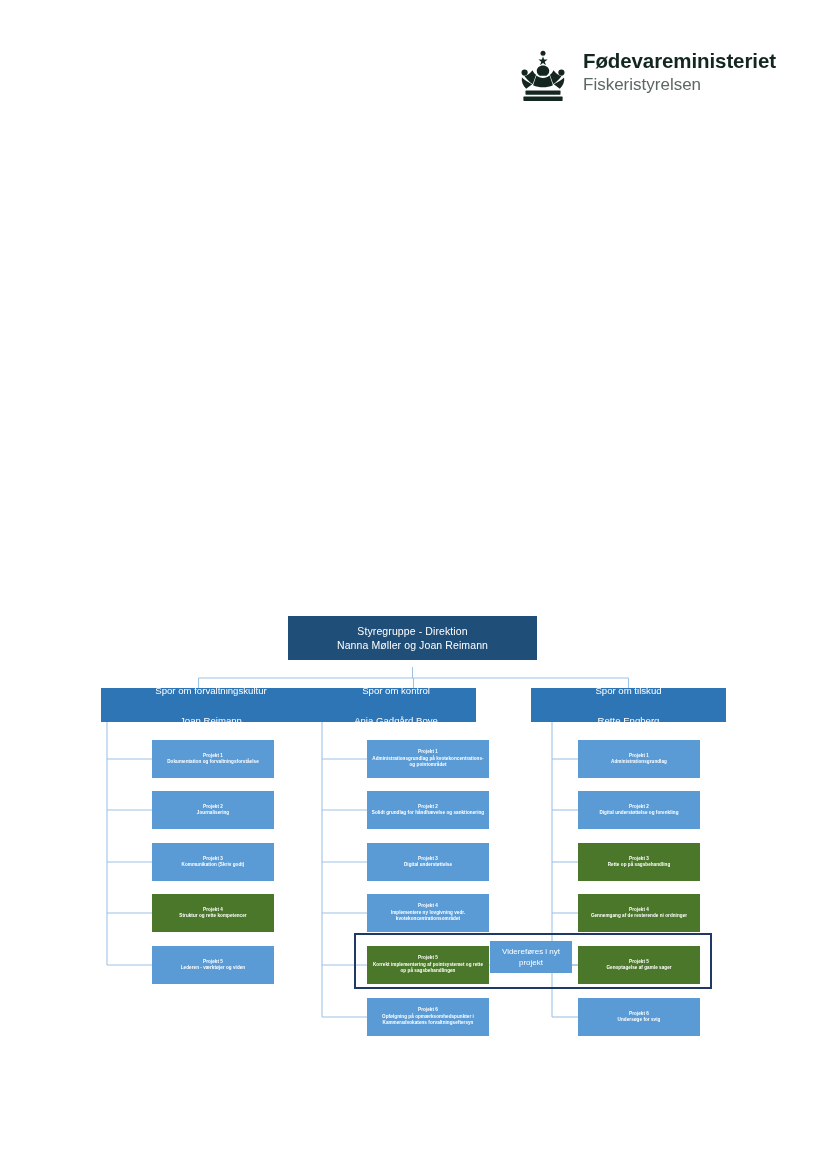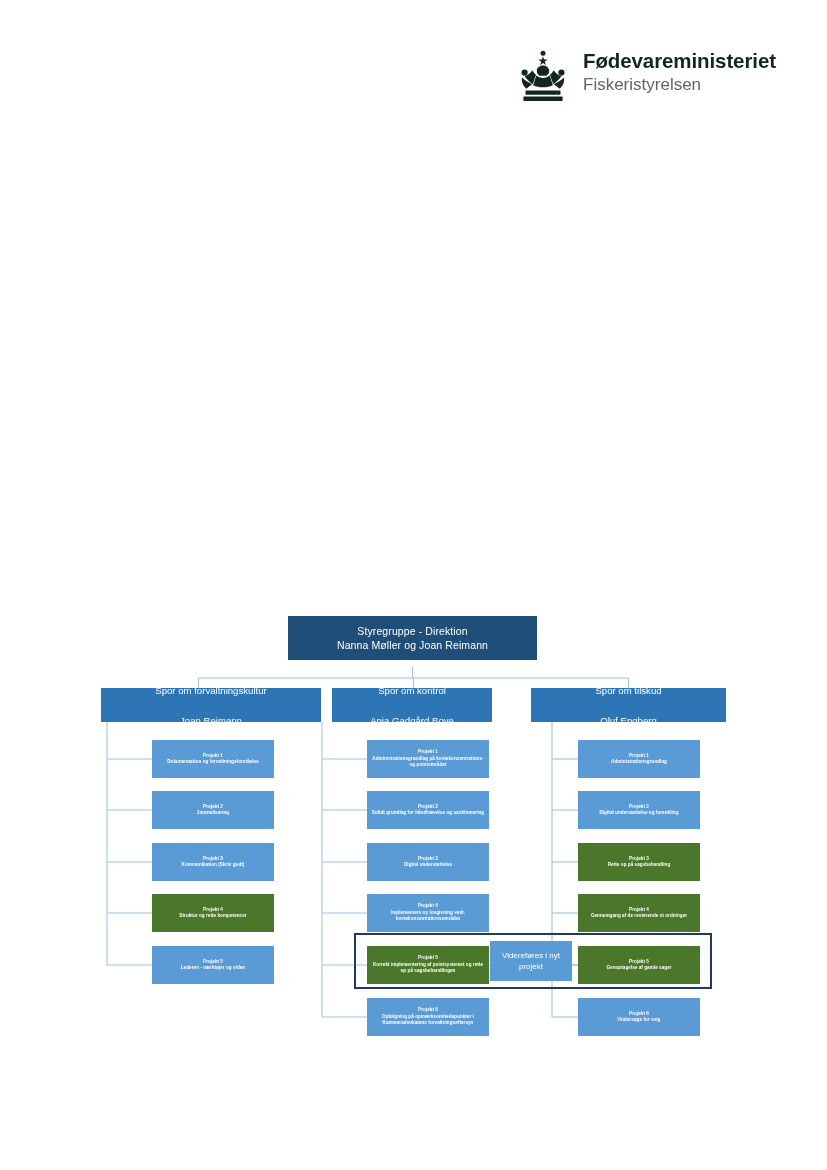--- a/index.html
+++ b/index.html
@@ -98,21 +98,21 @@
     background: #2e75b6;
   }
   .track-head .ln {
     font-size: 9.6px;
     line-height: 13px;
   }
   .track-head .ln.sub {
     margin-top: 17px;
   }
   #track-head-0 { left: 101px; top: 688px; width: 220px; }
-  #track-head-1 { left: 332px; top: 688px; width: 160px; }
+  #track-head-1 { left: 316px; top: 688px; width: 160px; }
   #track-head-2 { left: 531px; top: 688px; width: 195px; justify-content: center; }
 
   
   .proj {
     width: 122px;
     height: 38px;
     padding: 0 3px;
   }
   .proj .ln {
     font-size: 4.6px;
@@ -122,21 +122,21 @@
   }
   .proj .ln.sub { font-weight: bold; }
   .blue { background: #5b9bd5; }
   .green { background: #4a7729; }
 
   
   #cont-node {
     left: 490px;
     top: 941px;
     width: 82px;
-    height: 40px;
+    height: 32px;
     background: #5b9bd5;
     justify-content: center;
   }
   #cont-node .ln {
     font-size: 8px;
     line-height: 11px;
   }
 
   
   #highlight-frame {
@@ -216,21 +216,21 @@
   <div class="node track-head" id="track-head-0">
     <div class="ln">Spor om forvaltningskultur</div>
     <div class="ln sub">Joan Reimann</div>
   </div>
   <div class="node track-head" id="track-head-1">
     <div class="ln">Spor om kontrol</div>
     <div class="ln sub">Anja Gadgård Boye</div>
   </div>
   <div class="node track-head" id="track-head-2">
     <div class="ln">Spor om tilskud</div>
-    <div class="ln sub">Oluf  Engberg</div>
+    <div class="ln sub">Rette  Engberg</div>
   </div>
 
   <div id="projects-layer">
       <div class="node proj blue" style="left: 152px; top: 740px;">
         <div class="ln">Projekt 1</div>
         <div class="ln sub">Dokumentation og forvaltningsforståelse</div>
       </div>
       <div class="node proj blue" style="left: 152px; top: 791px;">
         <div class="ln">Projekt 2</div>
         <div class="ln sub">Journalisering</div>

